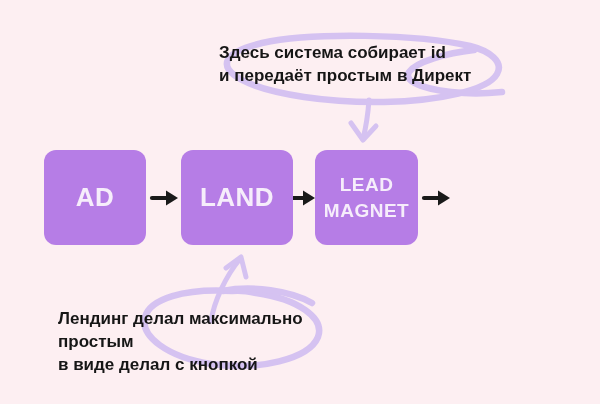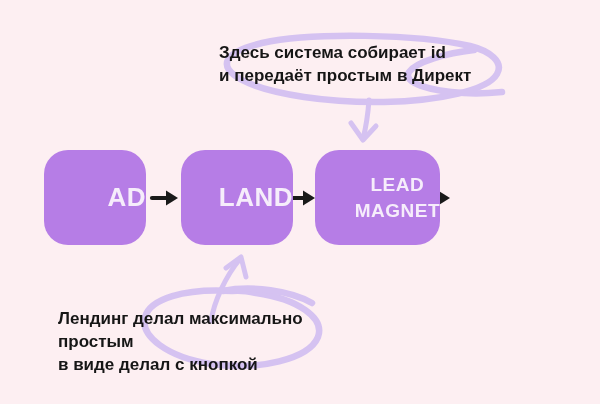--- a/index.html
+++ b/index.html
@@ -30,33 +30,33 @@
   .flow-arrow-line {
     stroke: var(--flow-arrow, #1A1A1A);
     stroke-width: 4.2;
     stroke-linecap: round;
   }
   .flow-arrow-head { fill: var(--flow-arrow, #1A1A1A); }
   .node {
     position: absolute;
     top: 150px; height: 95px;
     background: var(--node-fill, #B67DE6);
-    border-radius: 24px;
-    display: flex; align-items: center; justify-content: flex-end;
+    border-radius: 12px;
+    display: flex; align-items: center; justify-content: center;
     color: var(--node-label, #F6EDFB);
     font-weight: 700;
     text-align: center;
     white-space: pre-line;
     letter-spacing: 0.5px;
   }
   .node-big   { font-size: 26px; }
   .node-small { font-size: 19px; line-height: 26px; }
   #node-ad   { left: 44px;  width: 102px; }
   #node-land { left: 181px; width: 112px; }
-  #node-lm   { left: 315px; width: 125px; }
+  #node-lm   { left: 315px; width: 103px; }
   #node-tg   { left: 452px; width: 101px; }
   .annotation {
     position: absolute;
     width: 300px;
     color: var(--annotation-text, #161616);
     font-size: 17px;
     font-weight: 700;
     line-height: 23px;
     text-align: left;
   }

